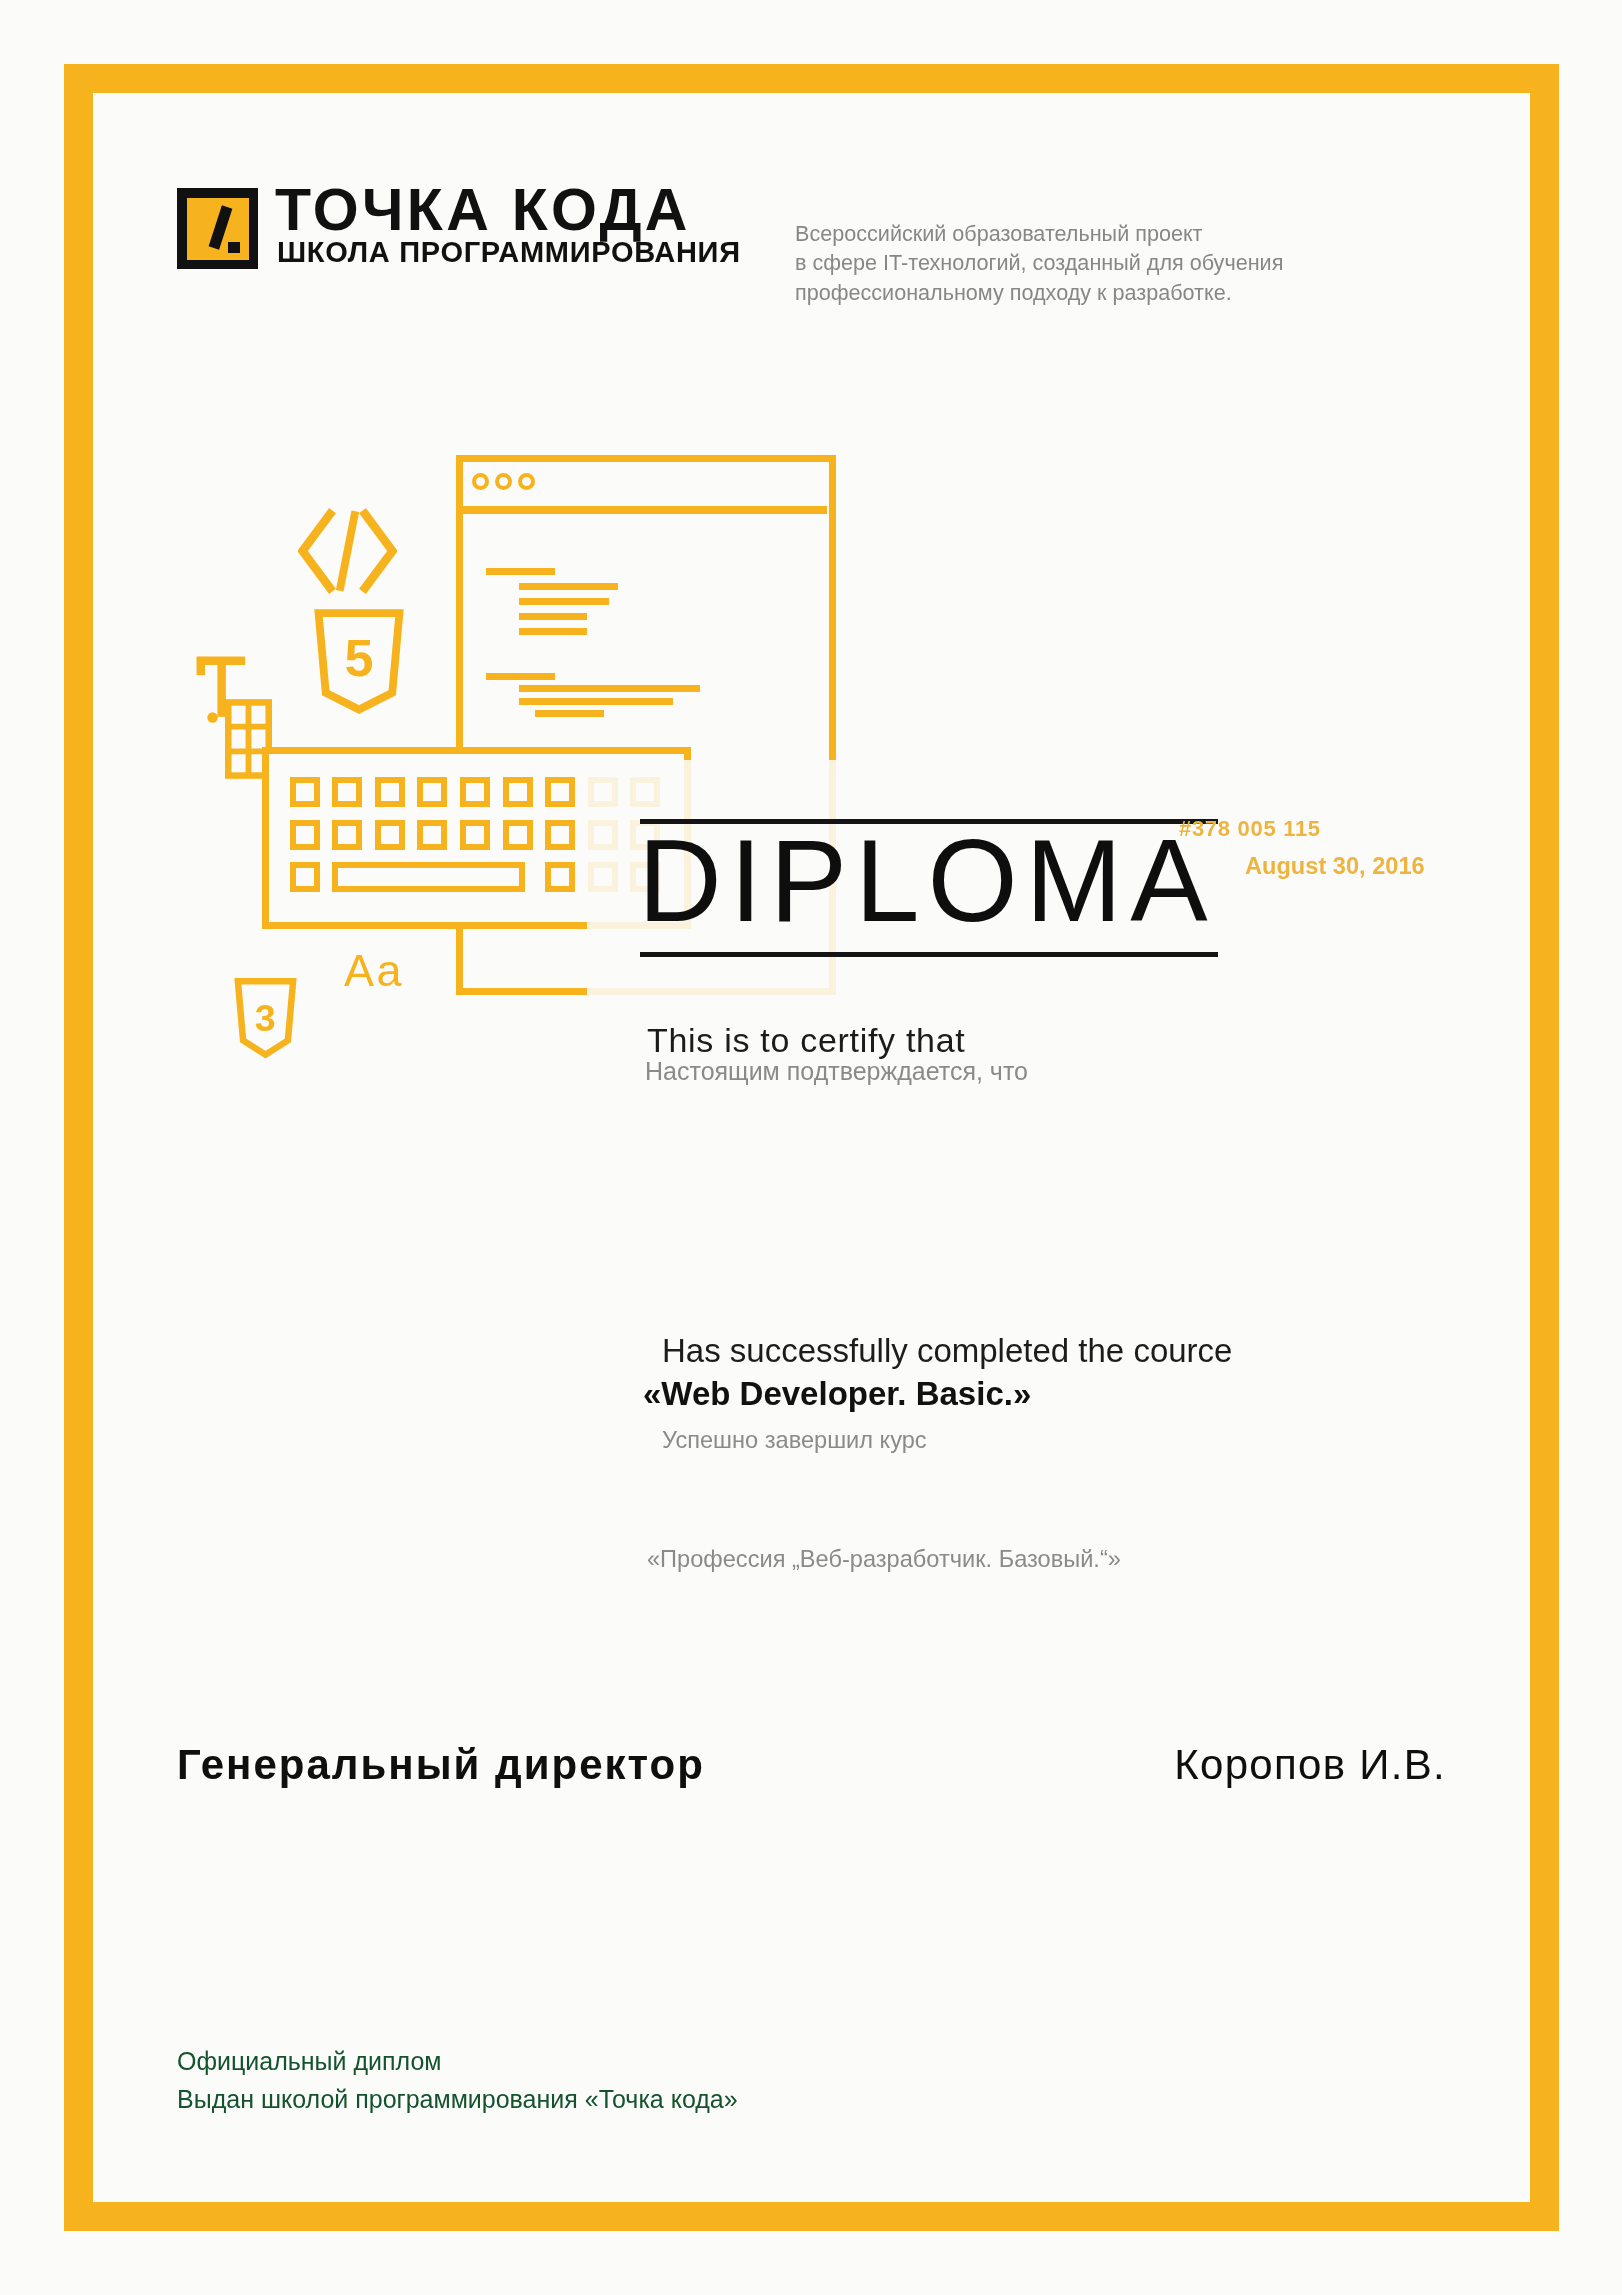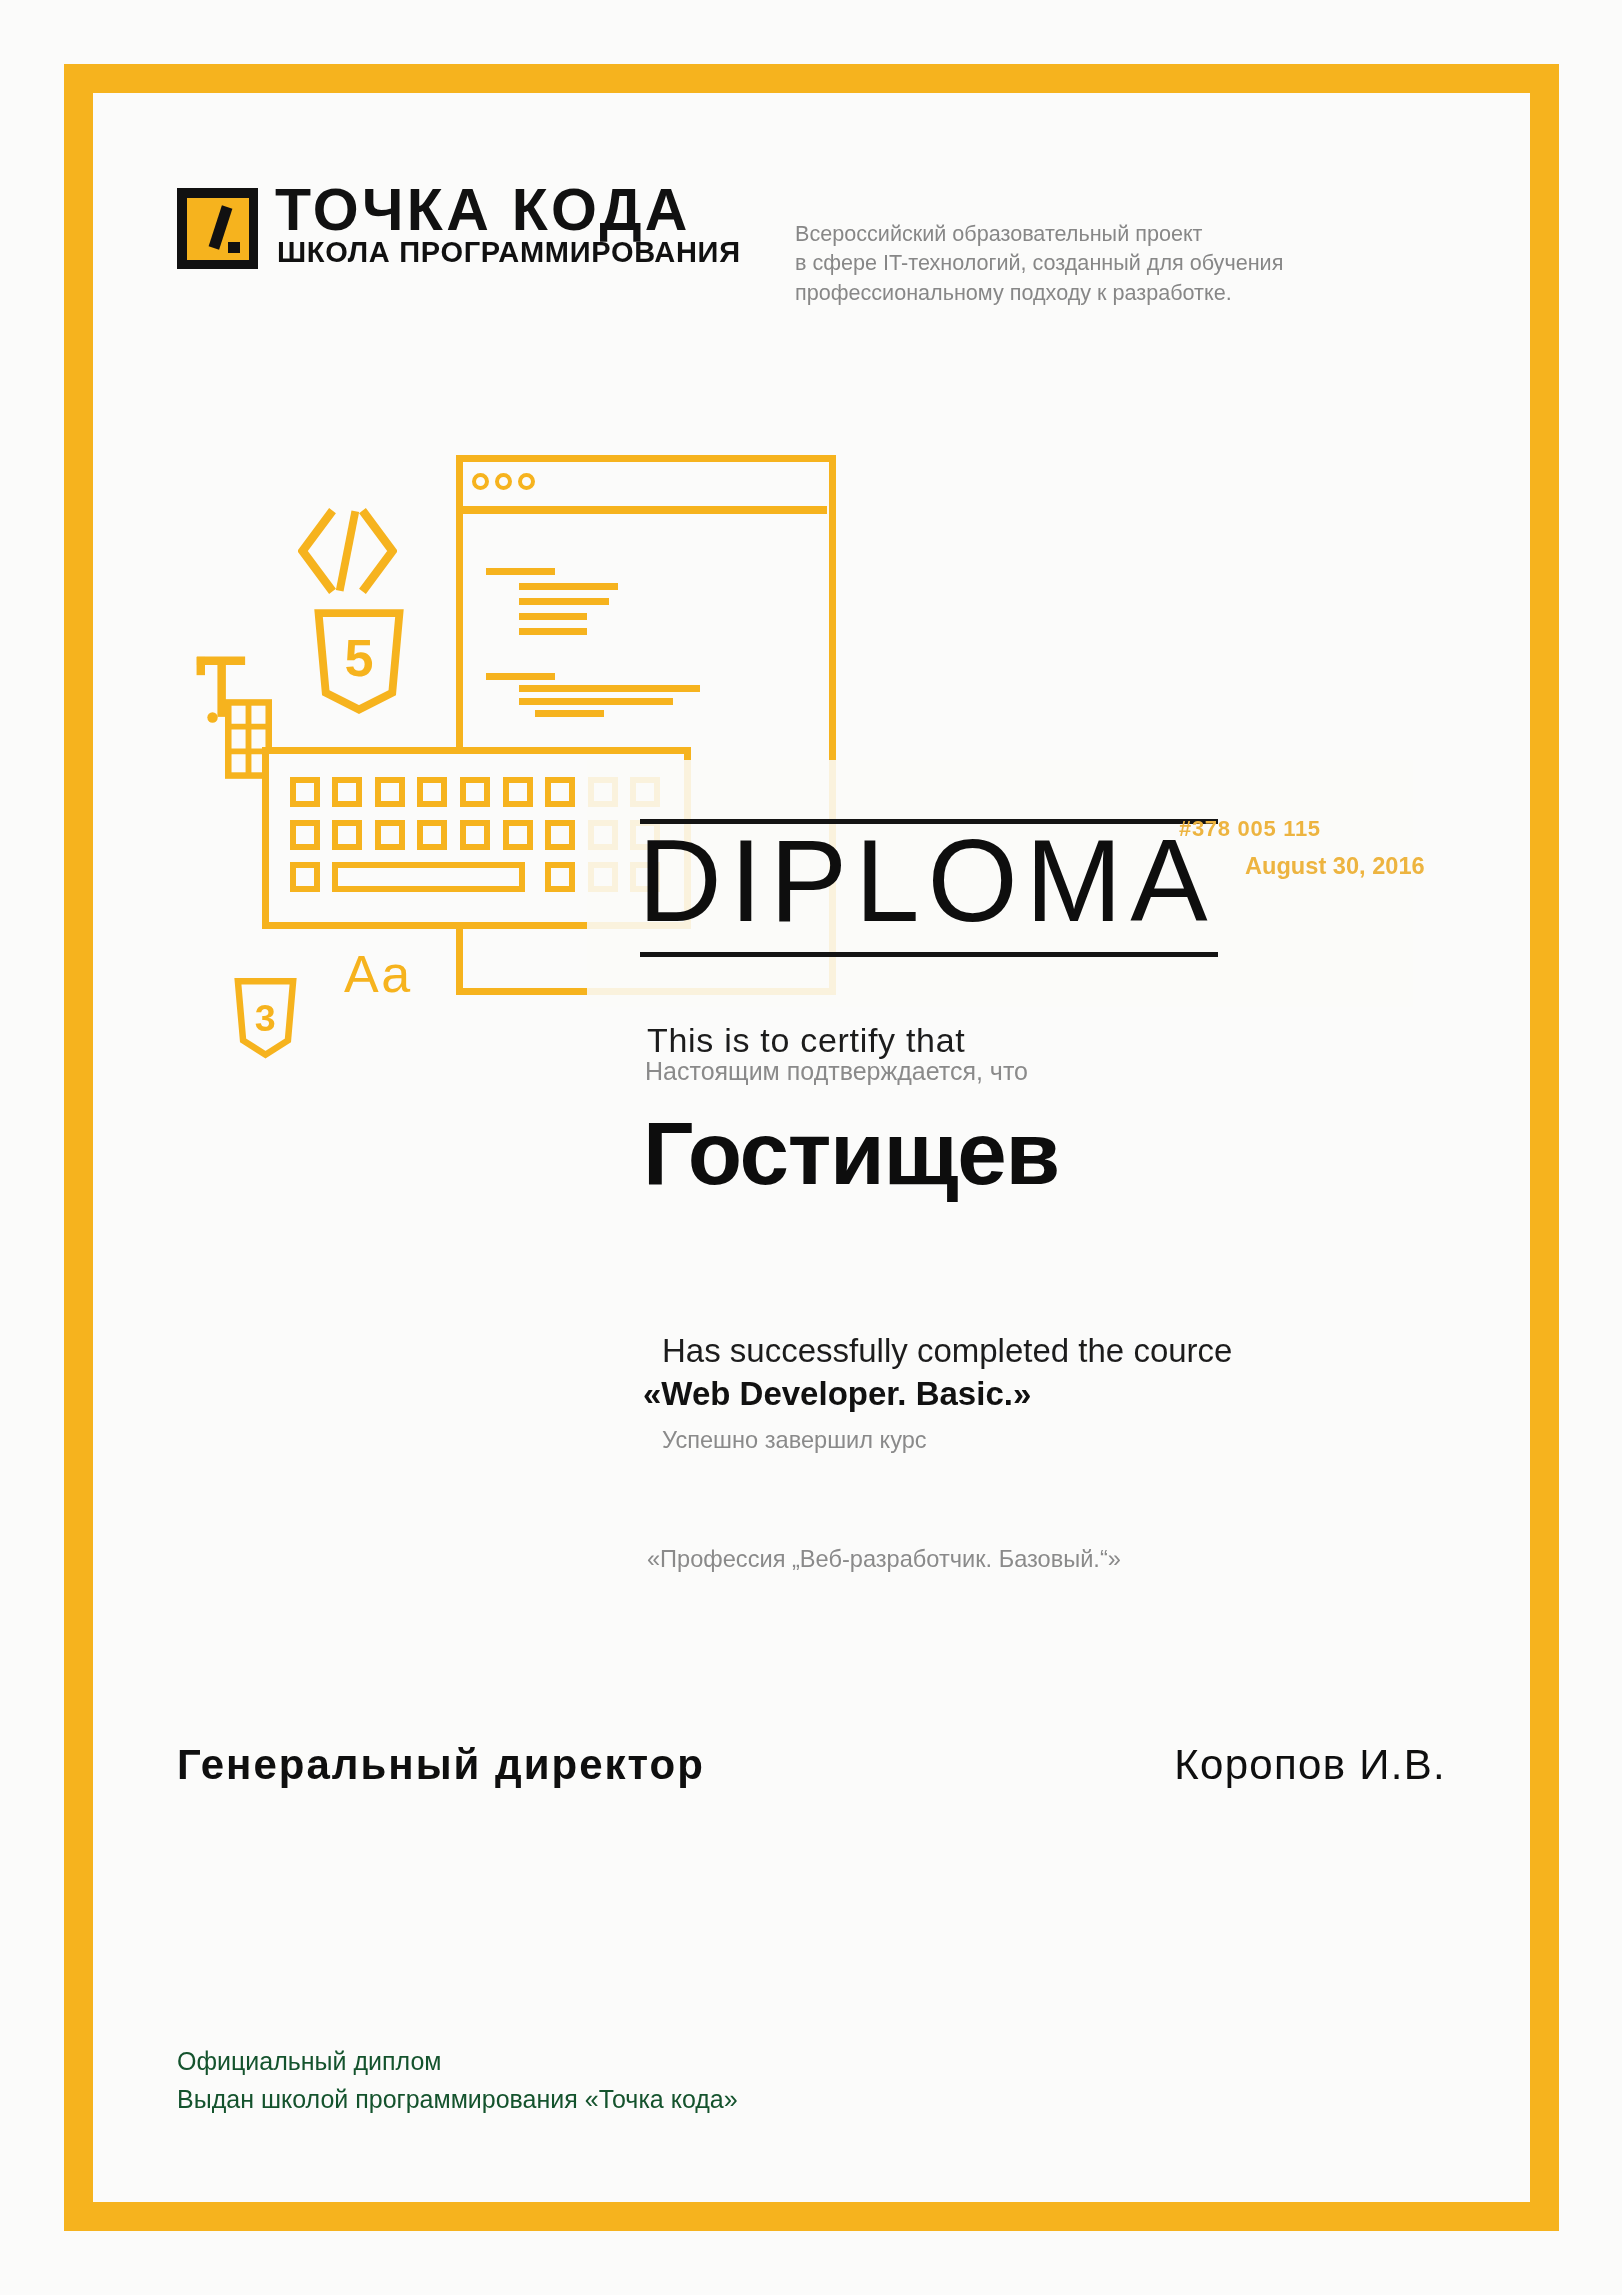--- a/index.html
+++ b/index.html
@@ -35,21 +35,21 @@
     left:456px;top:455px;width:380px;height:540px;
     border:7.9px solid var(--accent);box-sizing:border-box;z-index:2;
   }
   .browser-titlebar{position:absolute;left:0;top:0;width:364px;height:44px;border-bottom:8.5px solid var(--accent);}
   .browser-dot{position:absolute;top:11px;width:17px;height:17px;border:4.6px solid var(--accent);border-radius:50%;box-sizing:border-box;background:transparent;}
   .keyboard{
     left:262px;top:747px;width:429px;height:182px;
     border:7.2px solid var(--accent);box-sizing:border-box;background:var(--bg);z-index:4;
   }
   .shield-label{font-weight:700;fill:var(--accent);font-family:"Liberation Sans",sans-serif;}
-  .typography{left:344px;top:948px;font-size:52px;line-height:1;color:var(--accent);font-weight:400;z-index:3;letter-spacing:2.6px;}
+  .typography{left:344px;top:948px;font-size:45px;line-height:1;color:var(--accent);font-weight:400;z-index:3;letter-spacing:2.6px;}
   
   .overlay{left:587px;top:760px;width:826px;height:247px;background:rgba(251,250,248,0.88);z-index:6;}
   
   .rule{left:640px;width:578px;height:4.6px;background:var(--ink);z-index:7;}
   .rule-top{top:819px;}
   .rule-bottom{top:952px;}
   .diploma-title{left:638px;top:823px;font-size:116px;font-weight:400;letter-spacing:7.9px;line-height:1;color:#0E0E0E;z-index:7;text-align:center;}
   .diploma-number{left:1179px;top:816px;font-size:22px;font-weight:700;letter-spacing:0.7px;color:var(--gold);z-index:7;}
   .diploma-date{left:1245px;top:853px;font-size:23.6px;font-weight:700;color:var(--gold);z-index:7;}
   
@@ -130,21 +130,20 @@
 <div class="abs rule rule-top"></div>
 <div class="abs diploma-title">DIPLOMA</div>
 <div class="abs rule rule-bottom"></div>
 <div class="abs diploma-number">#378 005 115</div>
 <div class="abs diploma-date">August 30, 2016</div>
 
 <div class="abs certify-en">This is to certify that</div>
 <div class="abs certify-ru">Настоящим подтверждается, что</div>
 
 <div class="abs recipient">
-  <div>Гостищев</div>
 </div>
 
 <div class="abs course-en">Has successfully completed the cource</div>
 <div class="abs course-title">«Web Developer. Basic.»</div>
 <div class="abs course-ru1">Успешно завершил курс</div>
 <div class="abs course-ru2">«Профессия „Веб-разработчик. Базовый.“»</div>
 
 <div class="abs sign-role">Генеральный директор</div>
 <div class="abs sign-name">Коропов И.В.</div>
 

